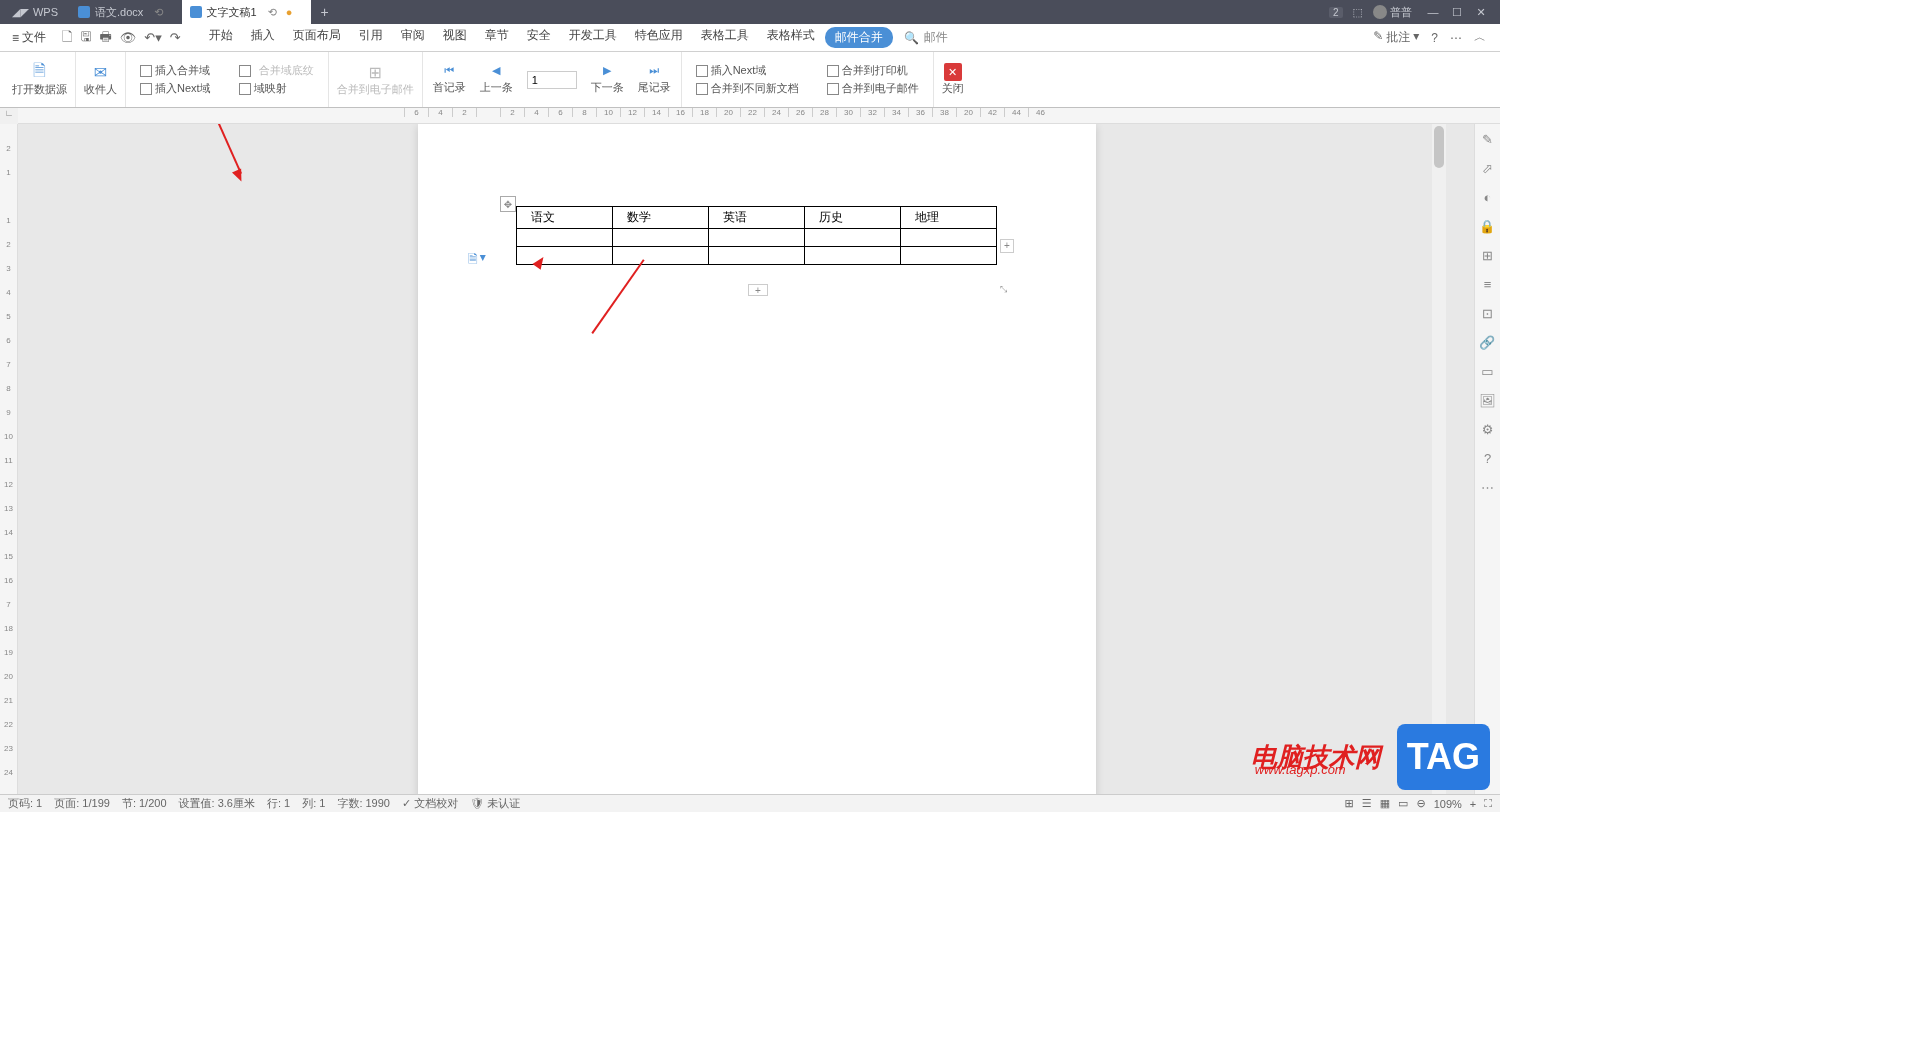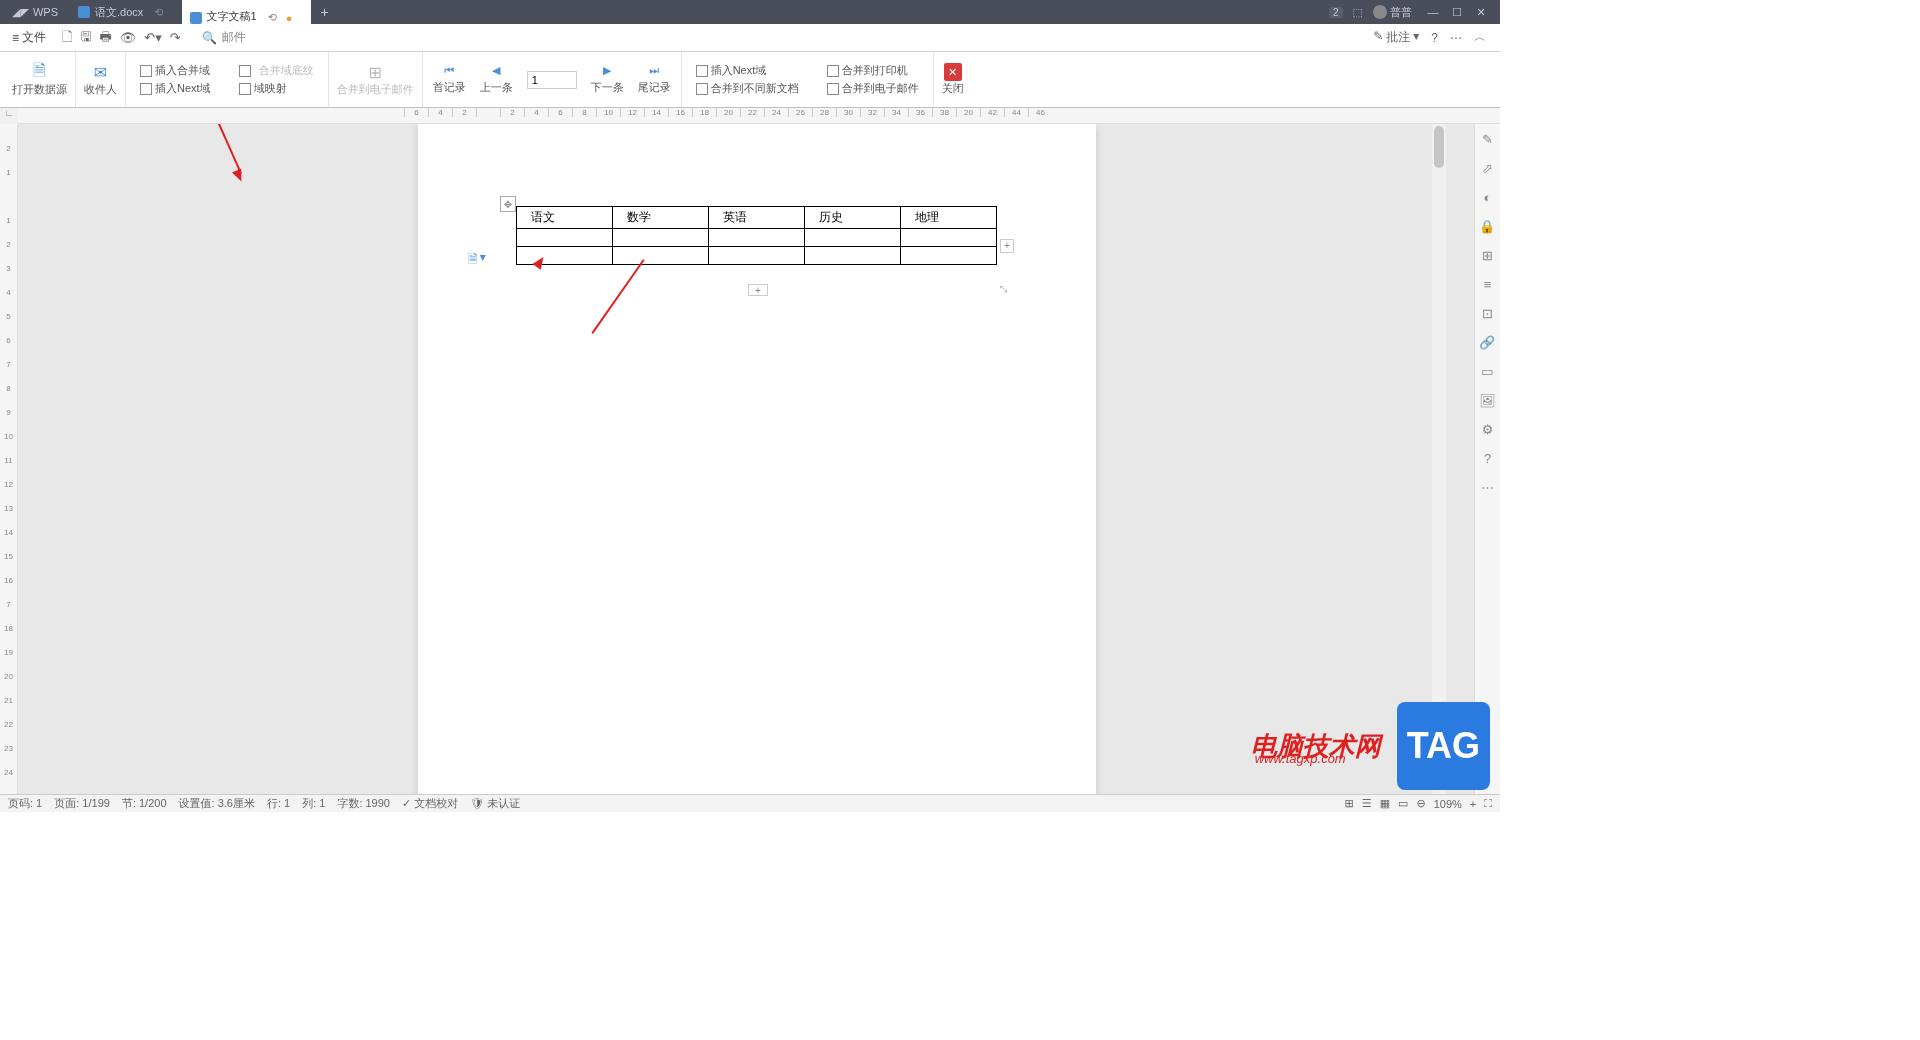--- a/index.html
+++ b/index.html
@@ -2,21 +2,21 @@
 <html><head>
 <meta charset="utf-8">
 <style>
 * { margin: 0; padding: 0; box-sizing: border-box; font-family: "Microsoft YaHei", sans-serif; }
 body { background: #fff; overflow: hidden; width: 1500px; height: 812px; position: relative; }
 
 
 .titlebar { height: 24px; background: #4a4d5a; display: flex; align-items: center; color: #c5c8d0; font-size: 11px; }
 .titlebar .wps-logo { padding: 0 12px; display: flex; align-items: center; gap: 4px; }
 .doc-tab { display: flex; align-items: center; gap: 5px; padding: 0 18px 0 8px; height: 24px; position: relative; }
-.doc-tab.active { background: #fff; color: #333; align-items: flex-end; }
+.doc-tab.active { background: #fff; color: #333; }
 .doc-tab .icon { width: 12px; height: 12px; background: #4a8fd6; border-radius: 2px; display: inline-block; }
 .tab-add { padding: 0 10px; font-size: 14px; cursor: pointer; }
 .titlebar-right { margin-left: auto; display: flex; align-items: center; gap: 10px; padding-right: 8px; }
 .titlebar-right .badge { background: #5a5d6a; padding: 0 4px; border-radius: 2px; font-size: 10px; }
 .win-ctrl { display: flex; gap: 2px; }
 .win-ctrl span { width: 22px; text-align: center; cursor: pointer; }
 
 
 .menubar { height: 28px; background: #fff; border-bottom: 1px solid #d0d0d0; display: flex; align-items: center; font-size: 12px; color: #444; padding: 0 6px; }
 .menubar .file-btn { display: flex; align-items: center; gap: 3px; padding: 0 6px; }
@@ -74,21 +74,21 @@
 .scroll-thumb { position: absolute; top: 2px; width: 10px; left: 2px; height: 42px; background: #c5c5c5; border-radius: 5px; }
 
 
 .statusbar { position: absolute; bottom: 0; left: 0; right: 0; height: 18px; background: #f3f3f3; border-top: 1px solid #ccc; display: flex; align-items: center; font-size: 11px; color: #666; padding: 0 8px; gap: 12px; }
 .statusbar .right { margin-left: auto; display: flex; gap: 8px; align-items: center; }
 
 
 .watermark { position: absolute; right: 10px; bottom: 22px; display: flex; align-items: center; gap: 16px; }
 .watermark .txt { color: #e02020; font-size: 26px; font-weight: bold; font-style: italic; }
 .watermark .url { position: absolute; bottom: -2px; left: 4px; color: #e02020; font-size: 13px; font-style: italic; }
-.watermark .tag { background: #2a7ae0; color: #fff; font-size: 36px; font-weight: bold; padding: 23px 10px; border-radius: 8px; }
+.watermark .tag { background: #2a7ae0; color: #fff; font-size: 36px; font-weight: bold; padding: 12px 10px; border-radius: 8px; }
 </style>
 </head>
 <body>
 
 <div class="titlebar">
   <div class="wps-logo">
     <span>◢◤</span>
     <span>WPS</span>
   </div>
   <div class="doc-tab">
@@ -123,20 +123,35 @@
       <span>≡</span>
       <span>文件</span>
     </div>
   <div class="qat">
     <span>🗋</span>
     <span>🖫</span>
     <span>🖶</span>
     <span>👁</span>
     <span>↶▾</span>
     <span>↷</span>
+  </div>
+  <div class="menu-tabs">
+    <span>开始</span>
+    <span>插入</span>
+    <span>页面布局</span>
+    <span>引用</span>
+    <span>审阅</span>
+    <span>视图</span>
+    <span>章节</span>
+    <span>安全</span>
+    <span>开发工具</span>
+    <span>特色应用</span>
+    <span>表格工具</span>
+    <span>表格样式</span>
+    <span class="active-tab">邮件合并</span>
   </div>
   <div class="search-mail">
     <span>🔍</span>
     <span>邮件</span>
   </div>
   <div class="menubar-right">
     <span style="display:flex;gap:3px"><span>✎</span><span>批注</span> ▾</span>
     <span>?</span>
     <span>⋯</span>
     <span>︿</span>

